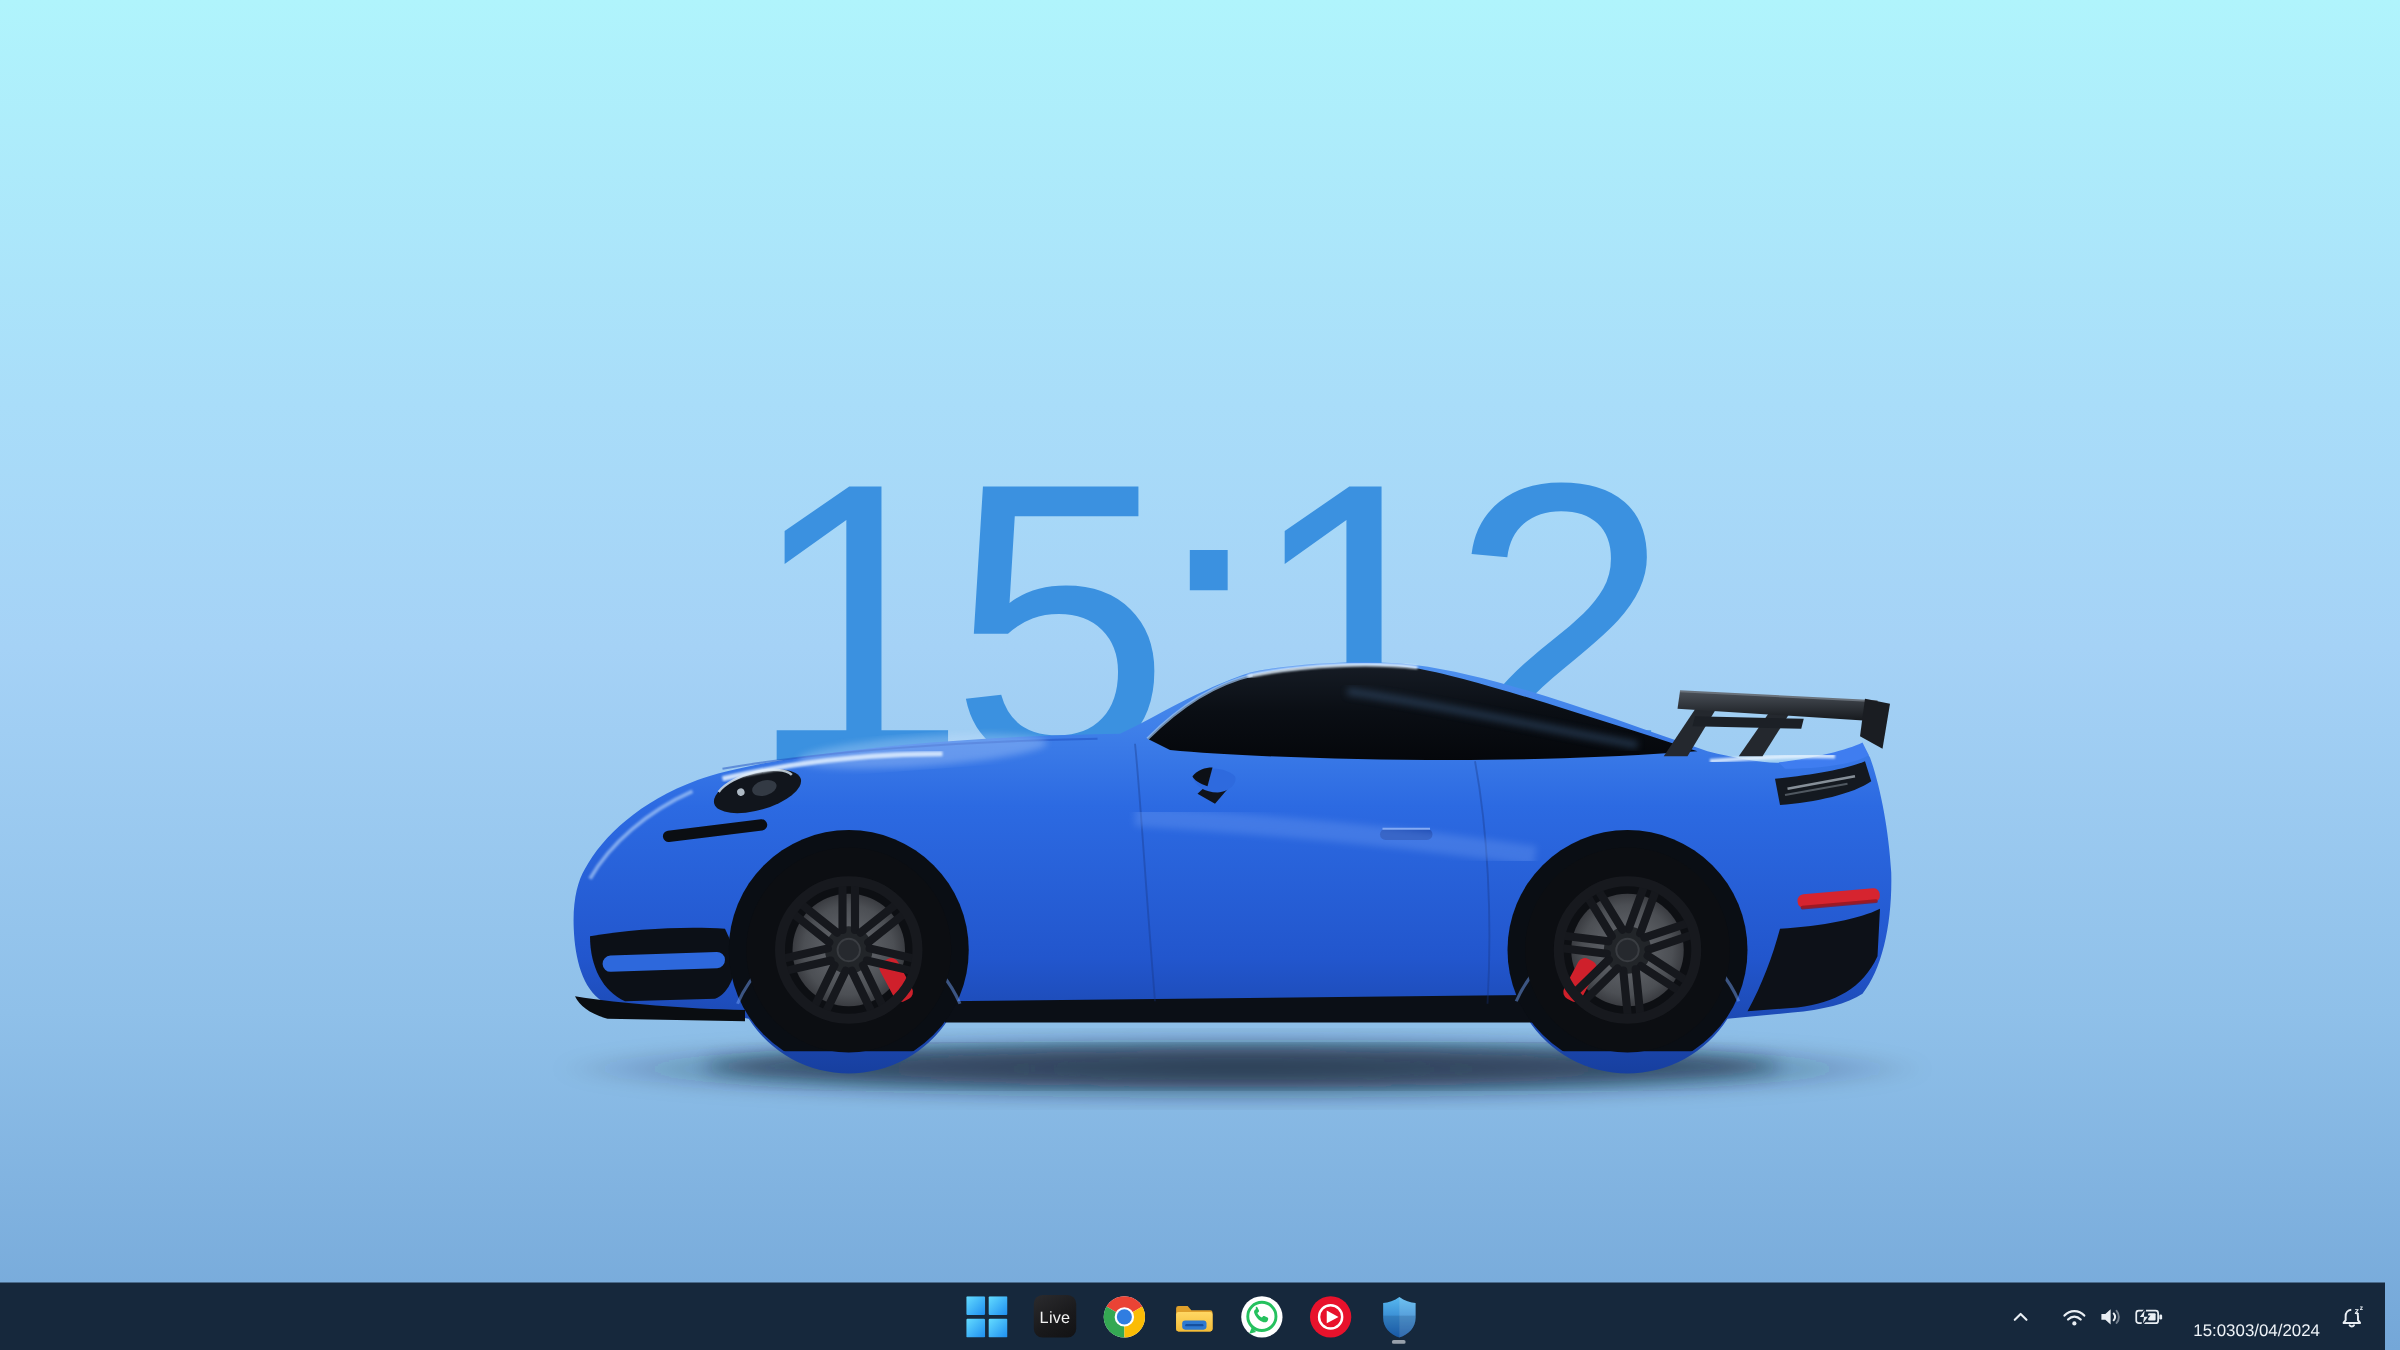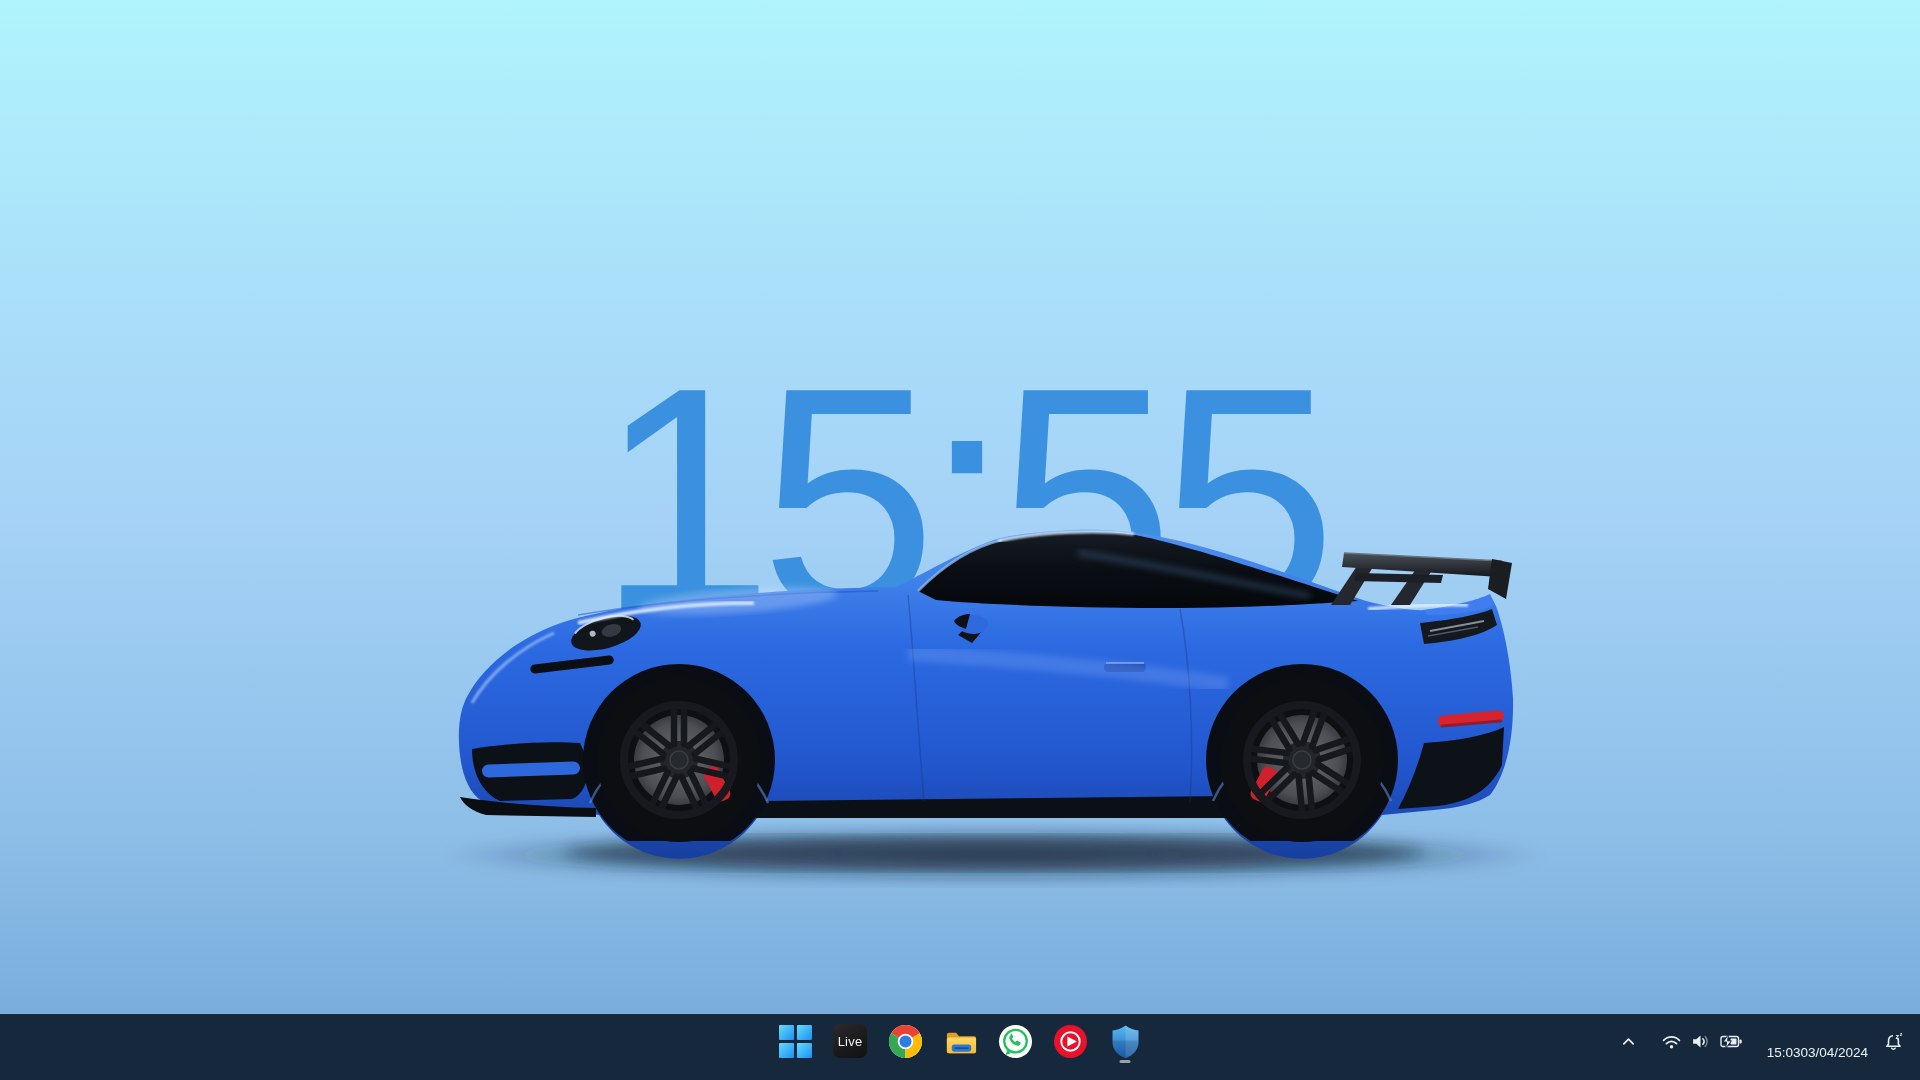--- a/index.html
+++ b/index.html
@@ -12,21 +12,21 @@
 
   .clock-overlay {
     position:absolute; top:340px; left:50%; transform:translateX(-50%);
     font-size:318px; line-height:1; font-weight:400; letter-spacing:-14px;
     color:#3b91e0; z-index:1; white-space:nowrap;
   }
 
   .car-wrap { position:absolute; left:438px; top:503px; width:1112px; height:402px; z-index:2; }
 
   .taskbar {
-    position:absolute; left:0; right:0; bottom:0; height:66px;
+    position:absolute; left:0; right:12px; bottom:0; height:54px;
     background:#16283c; z-index:10;
     box-shadow:0 -1px 0 rgba(255,255,255,0.04);
   }
   .taskbar-center {
     position:absolute; left:50%; top:0; transform:translateX(-50%);
     height:54px; display:flex; align-items:center; gap:11px;
   }
   .tb-btn {
     position:relative; width:44px; height:48px; border:none; background:transparent;
     display:flex; align-items:center; justify-content:center; border-radius:6px; cursor:pointer;
@@ -57,21 +57,21 @@
     color:#eef3f8; font-size:13.5px; line-height:17px; padding:0 7px;
   }
   .tray-bell { margin-left:2px; }
   svg { display:block; }
 </style>
 </head>
 <body>
 
 <div class="desktop">
 
-  <div class="clock-overlay">15:55</div>
+  <div class="clock-overlay">15:12</div>
 
   <div class="car-wrap">
   <svg viewBox="0 0 1112 402" width="1112" height="402">
     <defs>
       <linearGradient id="bodyG" x1="0" y1="0" x2="0" y2="1">
         <stop offset="0" stop-color="#4f92ef"></stop>
         <stop offset="0.35" stop-color="#2c6ae2"></stop>
         <stop offset="0.72" stop-color="#2256cd"></stop>
         <stop offset="1" stop-color="#173f9f"></stop>
       </linearGradient>

